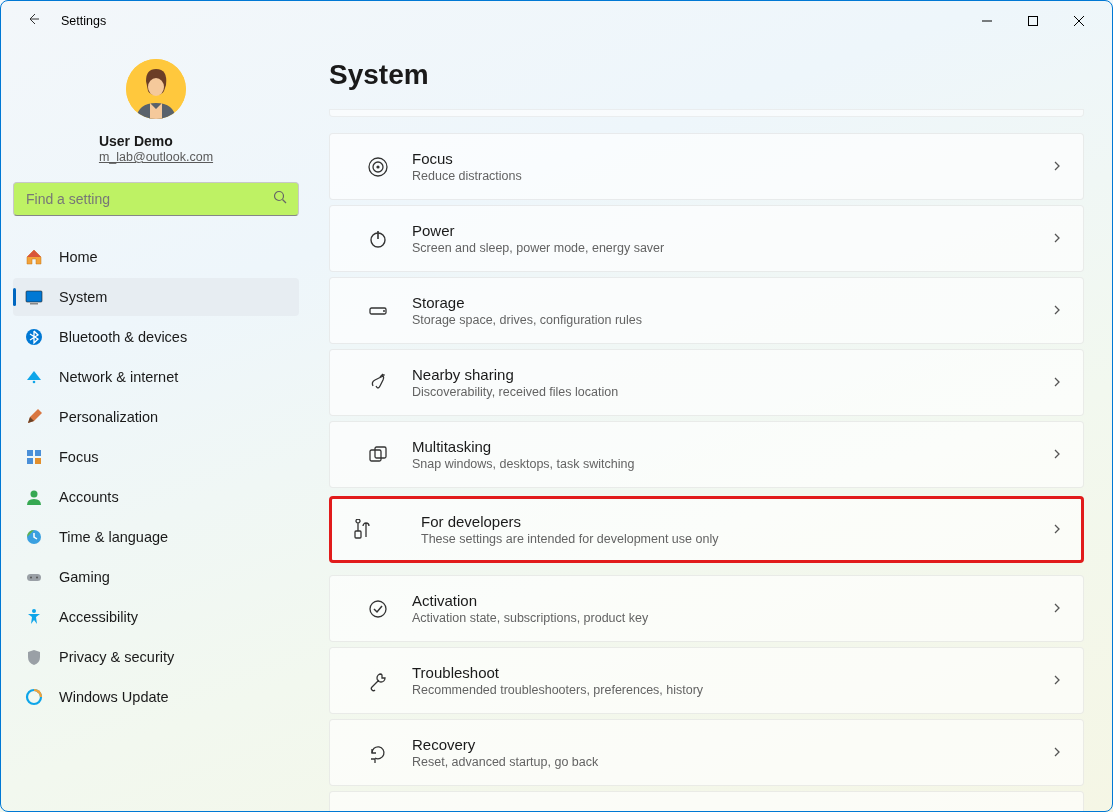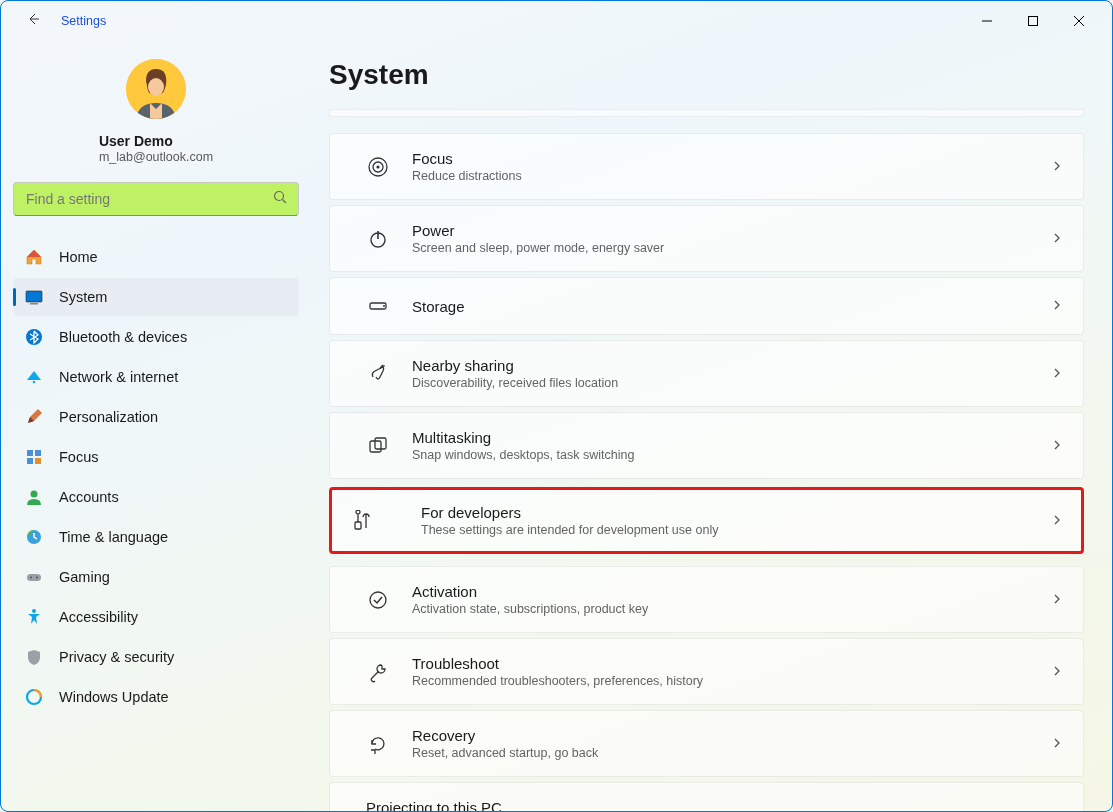--- a/index.html
+++ b/index.html
@@ -12,32 +12,32 @@
   border: 1px solid #0078d4;
   border-radius: 8px;
 }
 .titlebar {
   height: 40px;
   display: flex;
   align-items: center;
   padding: 0 10px 0 22px;
 }
 .titlebar .back { width: 20px; text-align: center; cursor: pointer; }
-.titlebar .title { margin-left: 18px; font-size: 12.5px; color: #1d4ed8; }
+.titlebar .title { margin-left: 18px; font-size: 12.5px; color: #000000; }
 .winbtns { margin-left: auto; display: flex; }
 .winbtn { width: 46px; height: 32px; display: flex; align-items: center; justify-content: center; cursor: pointer; }
 
 .content { display: flex; height: calc(100% - 40px); }
 
 .sidebar { width: 310px; padding: 16px 12px 0 12px; flex-shrink: 0; }
 .user { display: flex; align-items: center; gap: 14px; padding: 2px 6px 18px 6px; flex-direction: column; }
 .avatar { width: 60px; height: 60px; border-radius: 50%; background: #ffc83d; position: relative; overflow: hidden; flex-shrink: 0; }
 .avatar svg { position: absolute; inset: 0; }
 .username { font-size: 14px; font-weight: 600; color: #1a1a1a; }
-.useremail { font-size: 12.5px; color: #5a5a5a; margin-top: 1px; }
+.useremail { font-size: 12.5px; color: #5a5a5a; margin-top: 1px; text-decoration: underline; }
 
 .search {
   display: flex; align-items: center;
   border: 1px solid #c8c8c8; border-bottom: 1.5px solid #868686;
   border-radius: 4px; background: #bef264;
   padding: 0 10px 0 12px; height: 34px; margin-bottom: 22px;
 }
 .search input { flex: 1; border: none; outline: none; background: transparent; font-size: 14px; color: #333; }
 .search input::placeholder { color: #777; }
 
@@ -300,20 +300,21 @@
 
       <div class="card">
         <span class="cicon">
             <svg width="22" height="22" viewBox="0 0 22 22">
               <rect x="3" y="8" width="16" height="6" rx="1.5" stroke="#333" fill="none" stroke-width="1.3"></rect>
               <circle cx="17" cy="11" r="1" fill="#333"></circle>
             </svg>
           </span>
         <div class="ctext">
             <div class="ctitle">Storage</div>
+            <div class="cdesc">Storage space, drives, configuration rules</div>
           </div>
         <span class="chev"><svg width="12" height="12" viewBox="0 0 12 12">
               <path d="M4 2 L8 6 L4 10" stroke="#555" fill="none" stroke-width="1.3"></path>
             </svg></span>
       </div>
 
       <div class="card">
         <span class="cicon">
             <svg width="22" height="22" viewBox="0 0 22 22">
               <path d="M6 14 Q4 10 8 8 L14 5 Q18 3 16 8 L13 14 Q11 18 9 14" stroke="#333" fill="none" stroke-width="1.3"></path>

